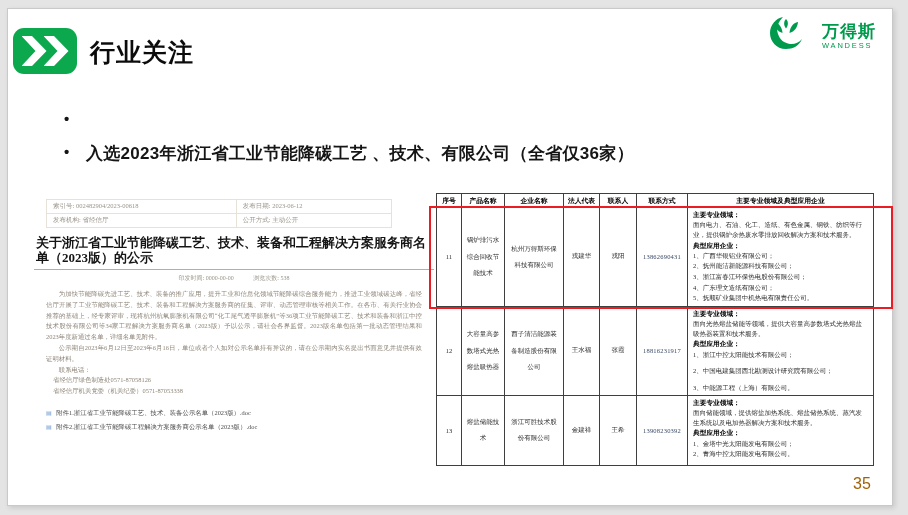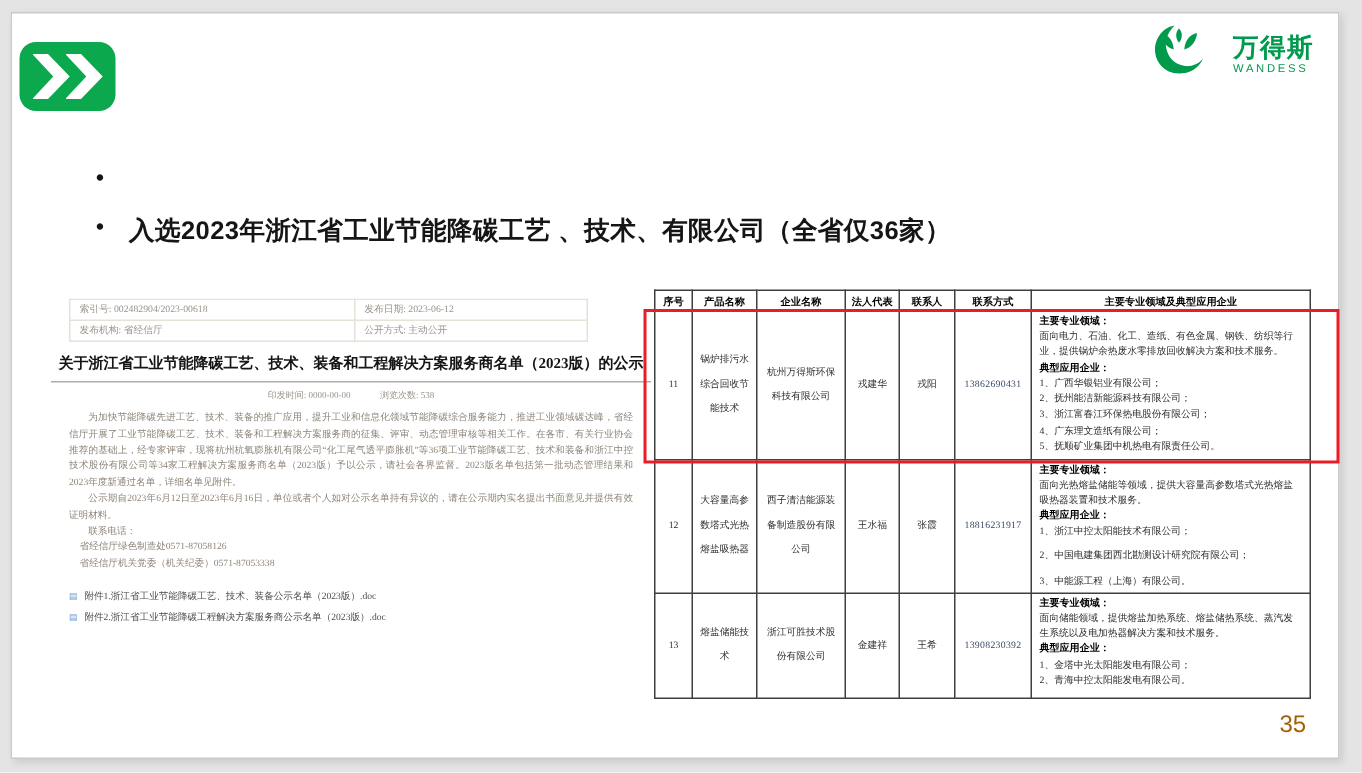--- a/index.html
+++ b/index.html
@@ -35,21 +35,21 @@
   .bullets { position:absolute; left:56px; top:100px; margin:0; padding:0; list-style:none; width:660px; }
   .bullets li { display:flex; margin-bottom:15px; font-size:17px; font-weight:700; color:#151515; letter-spacing:0.3px; }
   .bullets .dot { width:22px; flex:none; font-size:15px; padding-top:1px; }
   
   .doc {
     position:absolute; left:24px; top:190px; width:404px; height:270px;
     overflow:hidden; font-family:"Liberation Serif", serif;
   }
   .meta-table { margin-left:14px; width:346px; border-collapse:collapse; }
   .meta-table td { border:1px solid #e7e2d8; font-size:6.5px; color:#9a948b; padding:2px 6px; height:9px; }
-  .doc-title { margin:7px 4px 0; text-align:center; font-size:10px; font-weight:bold; color:#151515; line-height:15px; }
+  .doc-title { margin:7px 4px 0; font-size:13px; font-weight:bold; color:#151515; line-height:15px; }
   .doc-divider { border-top:1px solid #b3aea6; margin:4px 2px 0; }
   .doc-meta2 { text-align:center; font-size:6px; color:#9a948b; margin-top:4px; }
   .doc-meta2 span { margin:0 9px; }
   .doc-body { margin:6px 14px 0; font-size:6.4px; color:#8e8579; line-height:10.8px; text-align:justify; }
   .doc-body p { margin:0; }
   .indent2 { text-indent:2em; }
   .indent1 { text-indent:1.1em; }
   .attach { margin-top:2px; font-size:6.4px; color:#4c4c4c; line-height:11px; }
   .attach:first-of-type { margin-top:10px; }
   .attach-icon { color:#6f9bd1; font-size:6px; margin-right:3px; }
@@ -78,20 +78,21 @@
 </style>
 </head>
 <body>
 
 <div class="slide">
 
   <div class="badge">
     <span class="chev"></span>
     <span class="chev"></span>
   </div>
+  <h1 class="slide-title">行业关注</h1>
 
   <div class="logo">
     <svg width="36" height="34" viewBox="0 0 36 34">
       <path d="M18 33 C8 33 2 25 2 17 C2 9 8 2 15 1 C10 6 8 12 10 18 C12 24 16 27 22 28 C26 28.5 31 27 34 23 C31 30 25 33 18 33 Z" fill="#009a4d"></path>
       <path d="M6 6 C11 7 14 11 14.5 17 C9.5 15.5 6.5 11.5 6 6 Z" fill="#009a4d"></path>
       <path d="M30 6 C25 7 22 11 21.5 17 C26.5 15.5 29.5 11.5 30 6 Z" fill="#009a4d"></path>
       <path d="M18 3 C20.5 5.5 20.5 9.5 18 12.5 C15.5 9.5 15.5 5.5 18 3 Z" fill="#009a4d"></path>
     </svg>
     <div class="logo-text">
       <div class="logo-cn">万得斯</div>

